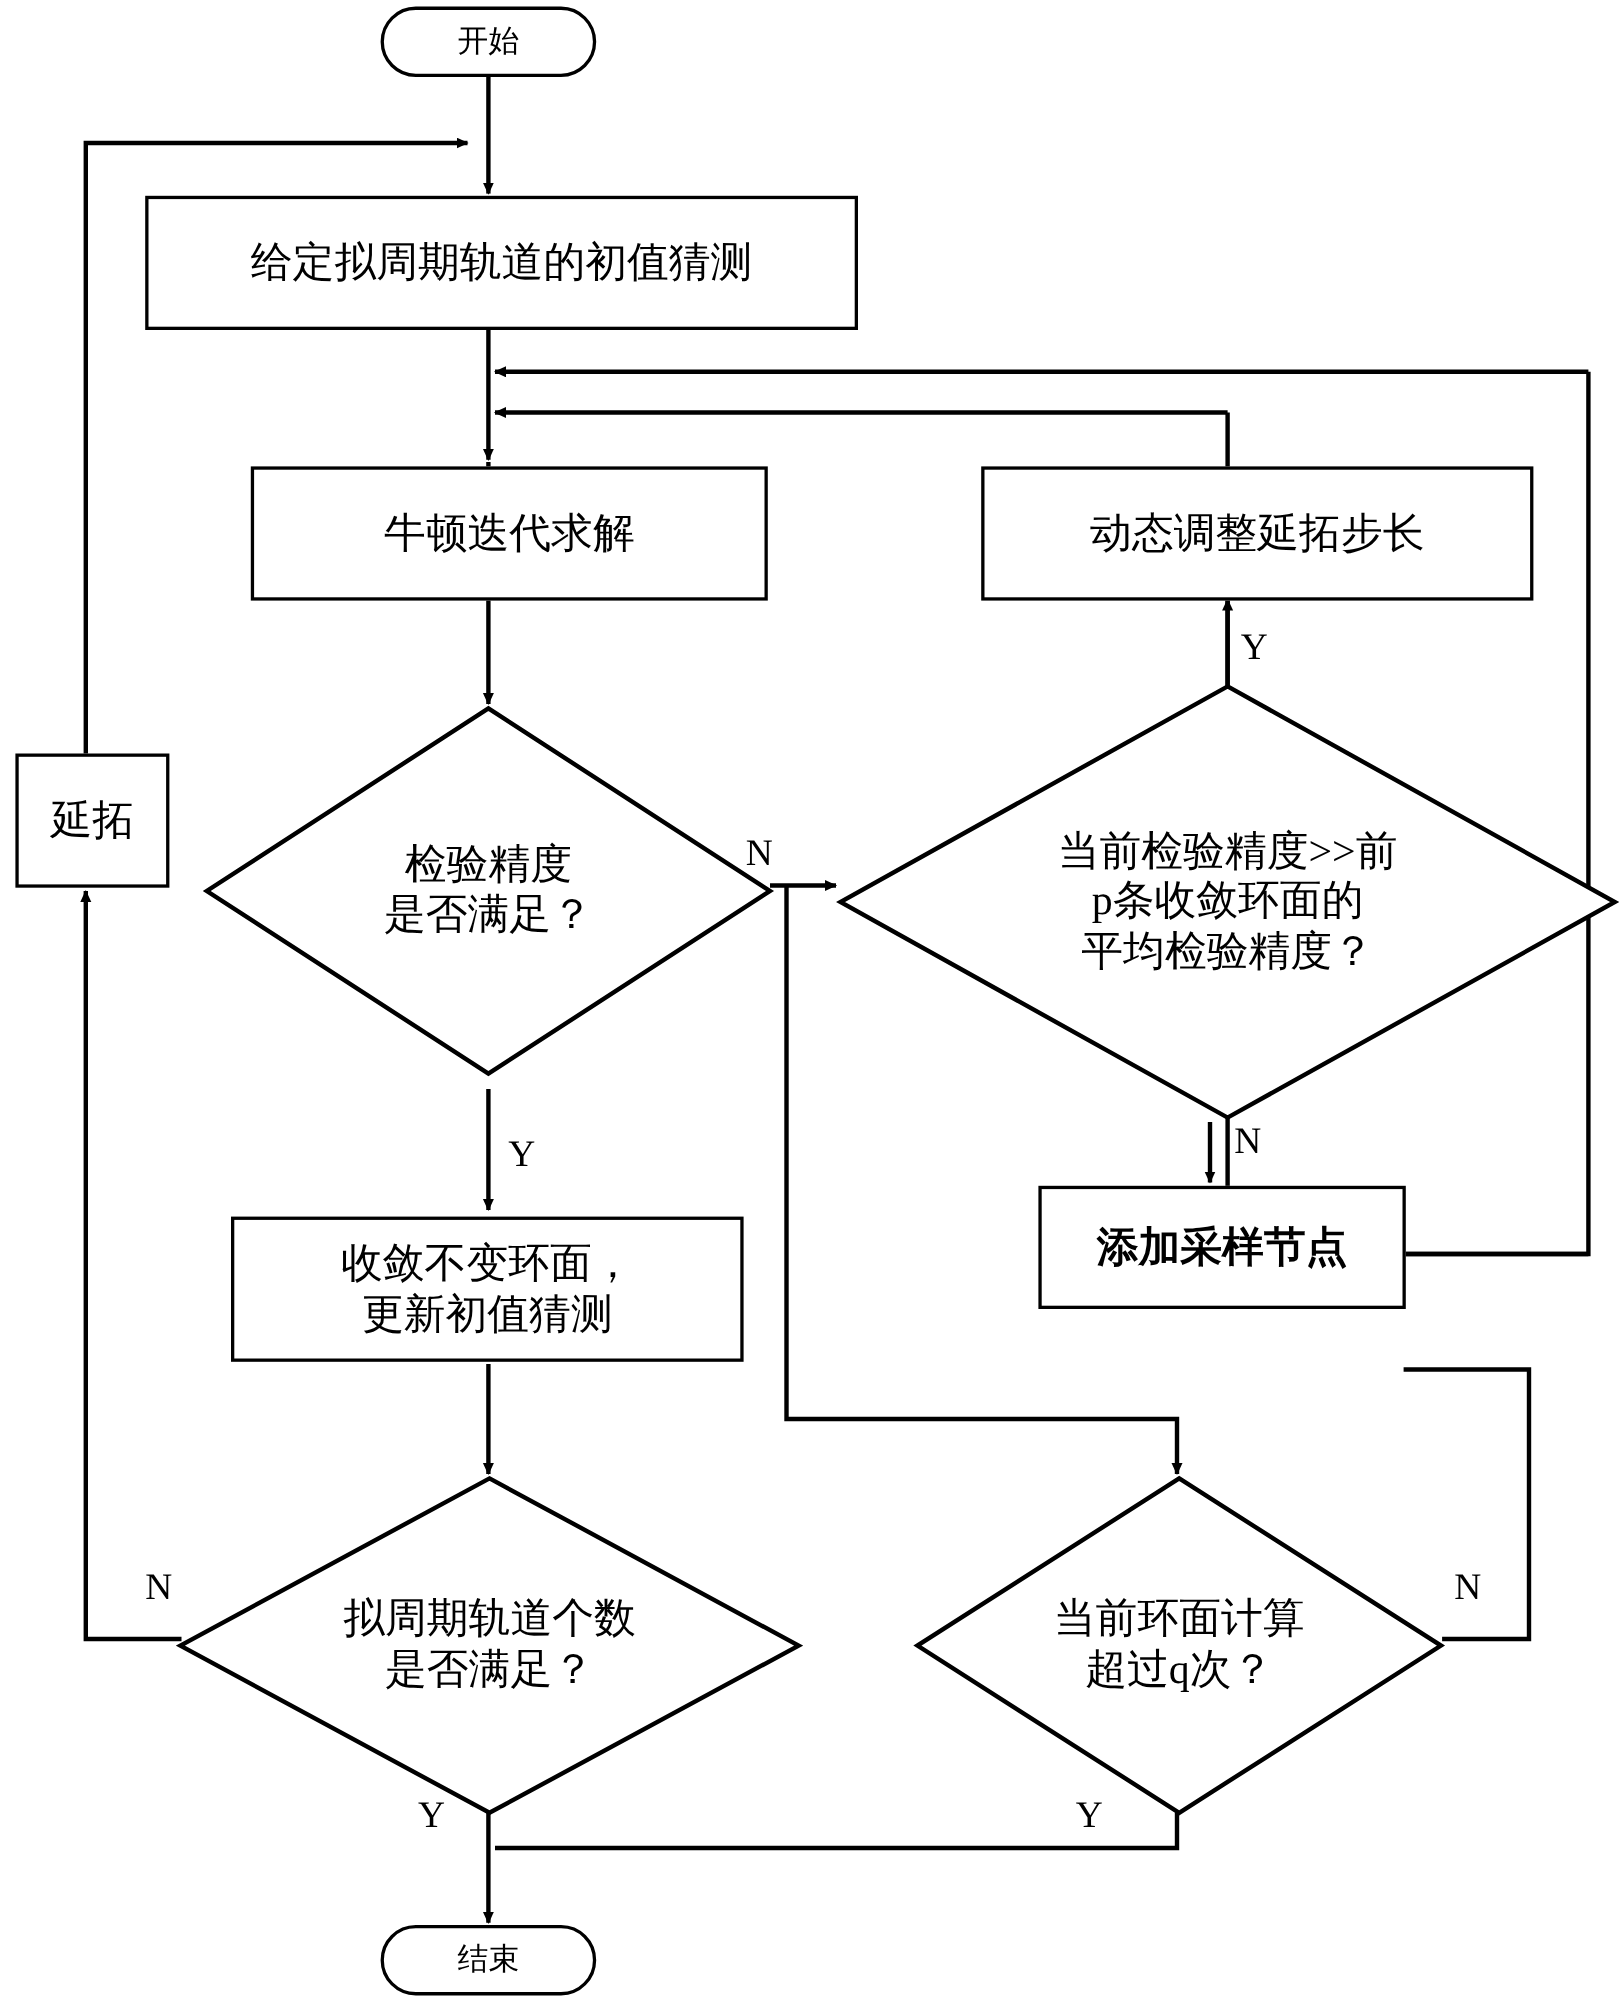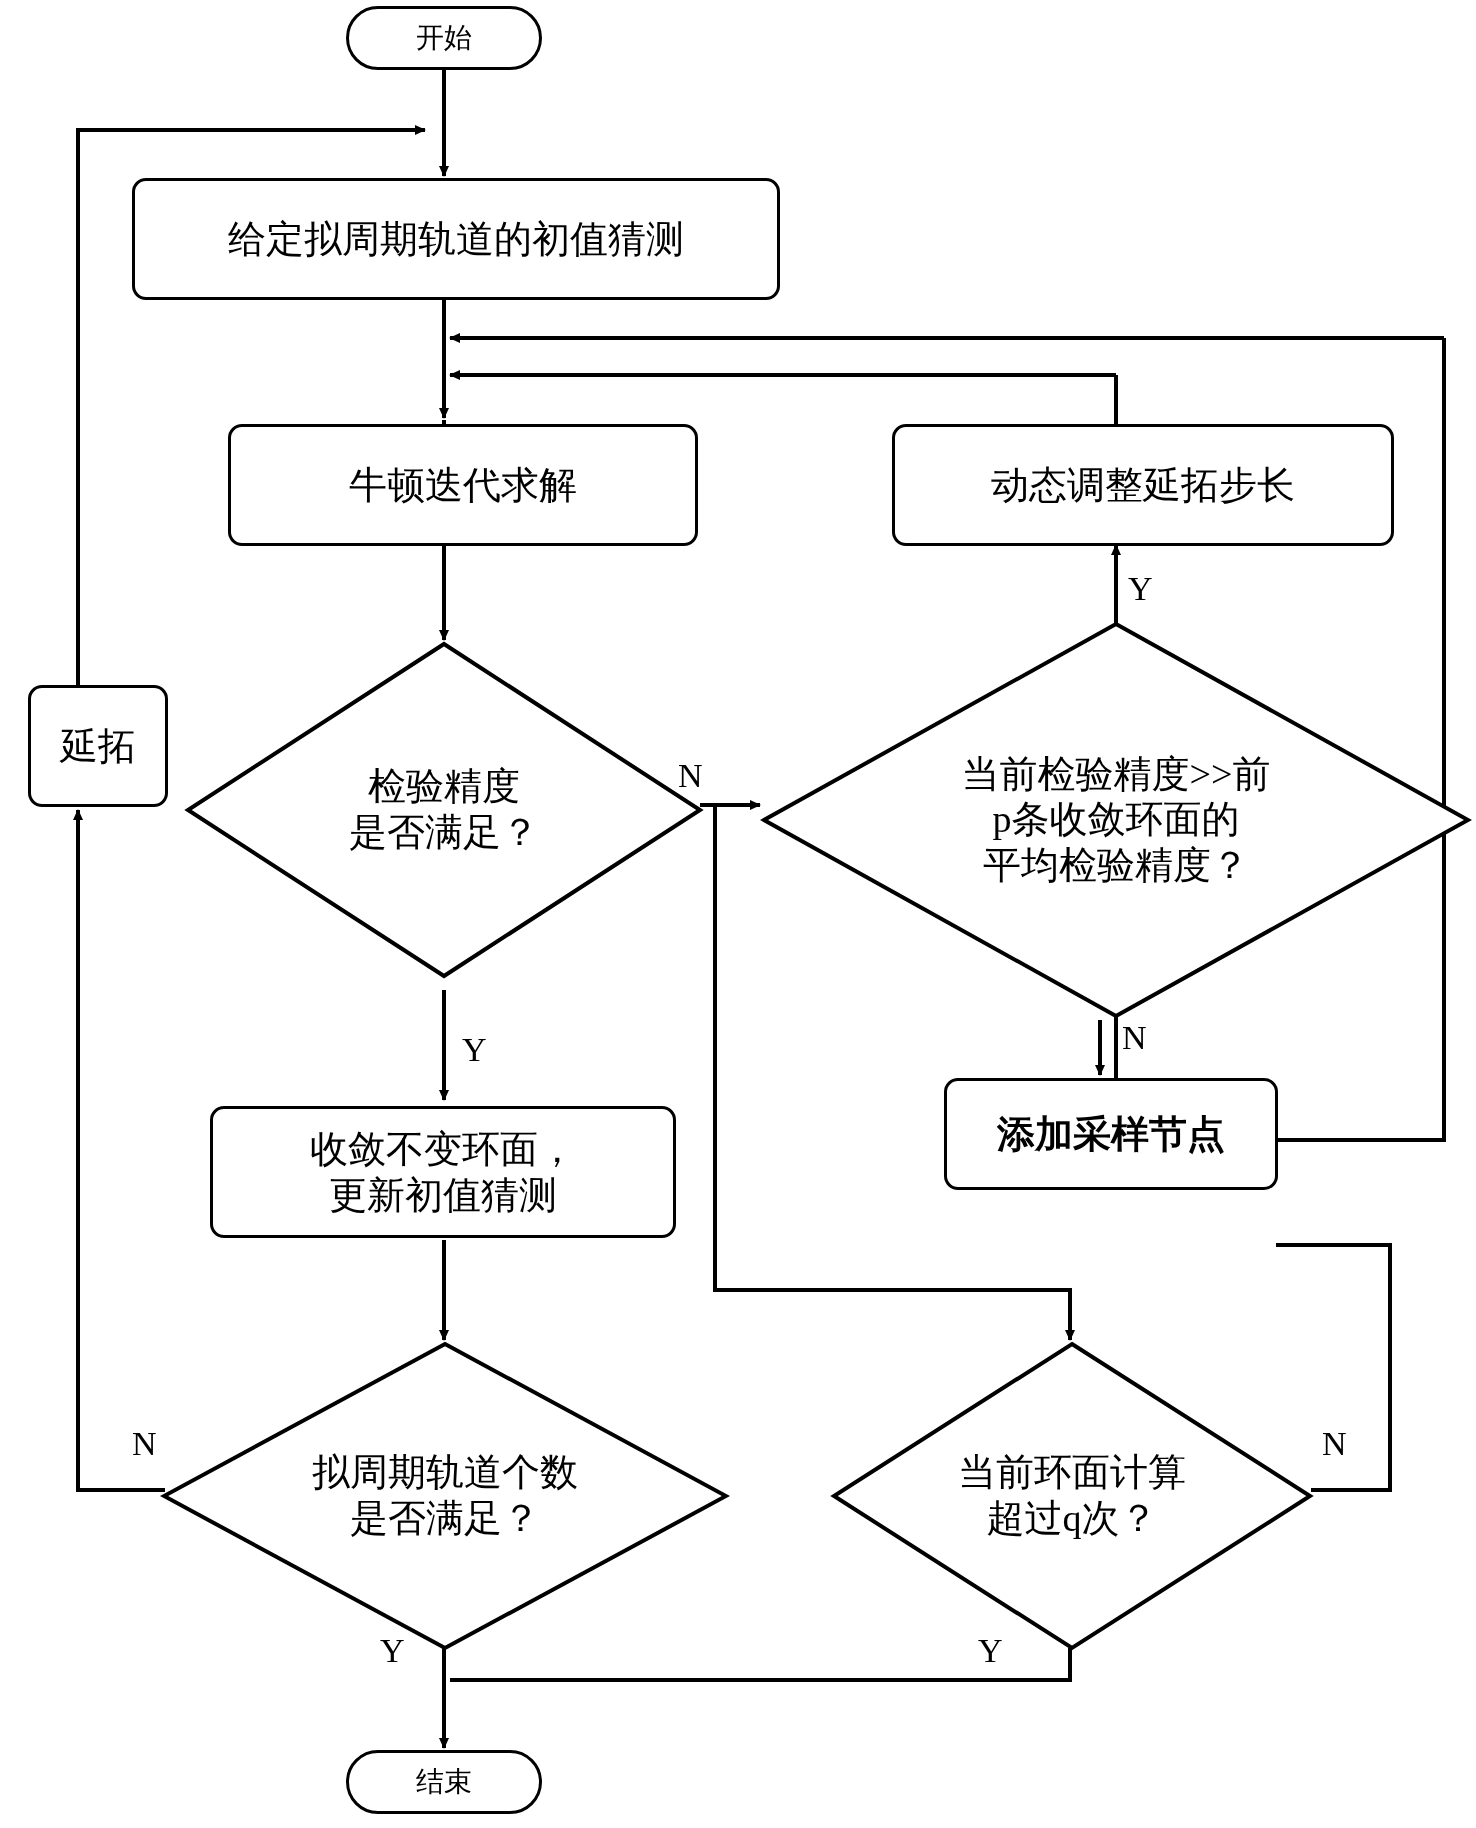--- a/index.html
+++ b/index.html
@@ -27,21 +27,20 @@
   .node {
     position: absolute;
     box-sizing: border-box;
     display: flex;
     align-items: center;
     justify-content: center;
     text-align: center;
     color: #000000;
     line-height: 1.22;
     white-space: pre-line;
-    border-radius: 14px;
   }
   .terminator {
     border: 3px solid #000000;
     border-radius: 40px;
     background: #ffffff;
     font-size: 28px;
   }
   .process {
     border: 3px solid #000000;
     background: #ffffff;
@@ -137,21 +136,21 @@
   </div>
 
   <div class="node process" style="left:212px; top:424px; width:470px; height:122px;margin-left:16px;">
     <span>牛顿迭代求解</span>
   </div>
 
   <div class="node process" style="left:892px; top:424px; width:502px; height:122px;">
     <span>动态调整延拓步长</span>
   </div>
 
-  <div class="node process" style="left:28px; top:685px; width:140px; height:122px;">
+  <div class="node process" style="left:14px; top:685px; width:140px; height:122px;">
     <span>延拓</span>
   </div>
 
   <div class="decision-wrap" style="left:184px; top:640px; width:520px; height:340px;">
     <svg width="520" height="340" viewBox="0 0 520 340">
       <polygon points="260,4 516,170 260,336 4,170" fill="#ffffff" stroke="#000000" stroke-width="4"></polygon>
     </svg>
     <div class="decision-label">检验精度
 是否满足？</div>
   </div>

